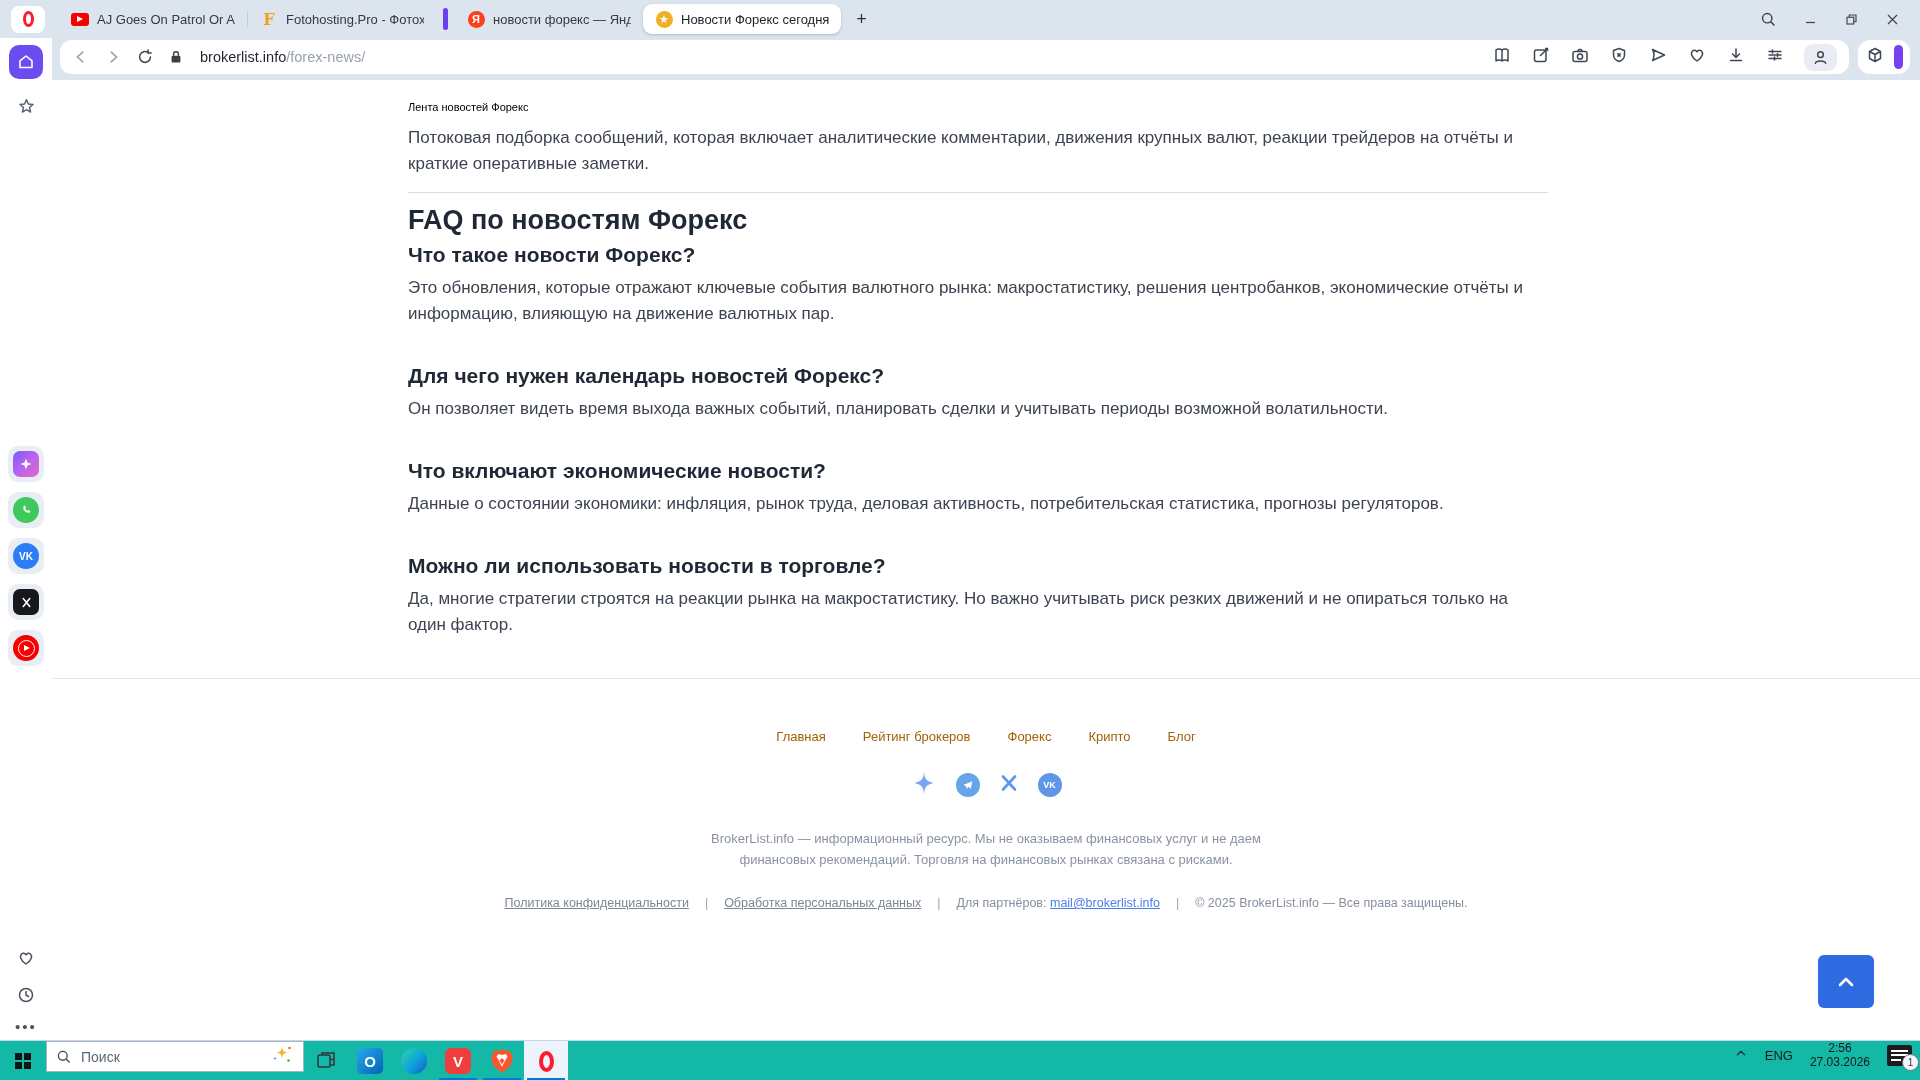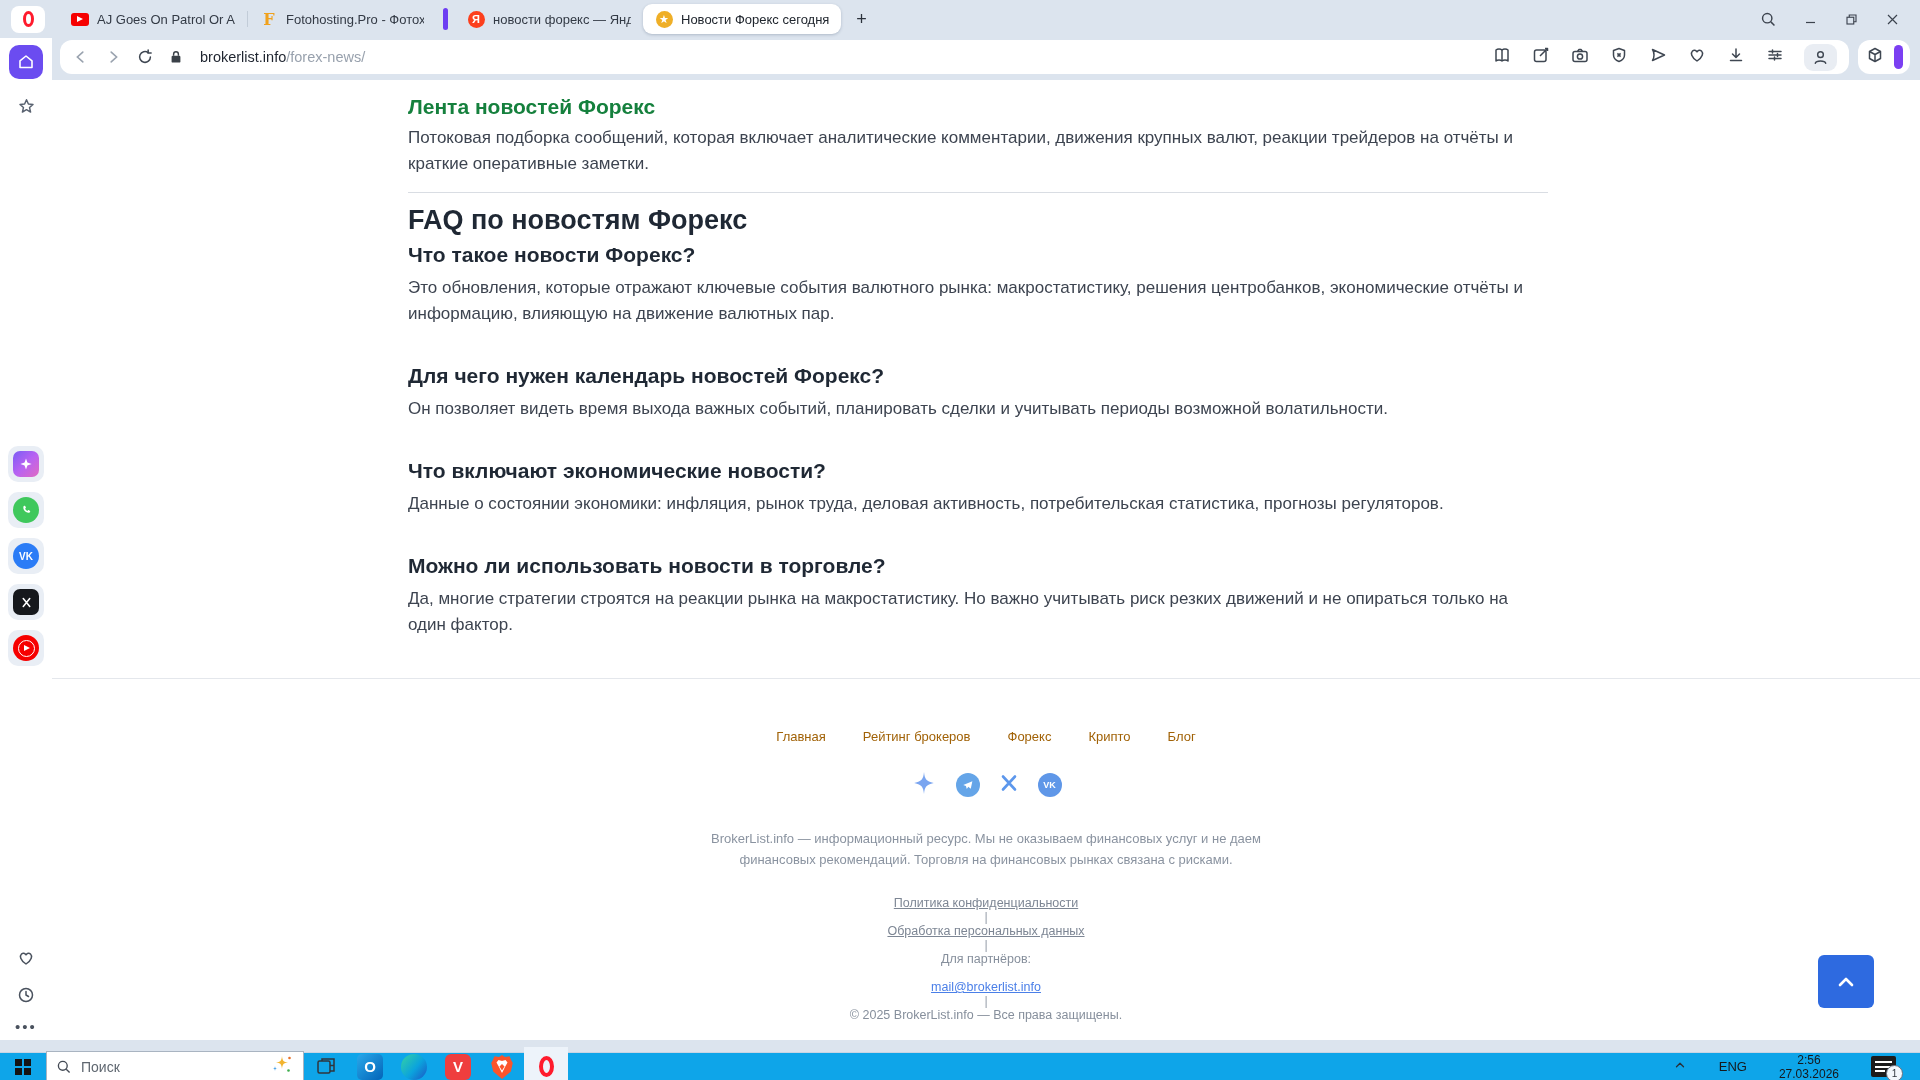--- a/index.html
+++ b/index.html
@@ -52,59 +52,59 @@
   .x-ic { width:26px; height:26px; border-radius:7px; background:#16181c; display:flex; align-items:center; justify-content:center; }
   .ytm-ic { width:26px; height:26px; border-radius:50%; background:#f60000; display:flex; align-items:center; justify-content:center; }
   .ytm-ring { width:17px; height:17px; border-radius:50%; border:1.8px solid #fff; display:flex; align-items:center; justify-content:center; }
   .ytm-ring i { display:block; width:0; height:0; border-left:6px solid #fff; border-top:3.5px solid transparent; border-bottom:3.5px solid transparent; margin-left:2px; }
   .sb-bottom { position:absolute; bottom:8px; left:0; right:0; display:flex; flex-direction:column; align-items:center; gap:13px; }
   .dots { color:#4a525e; font-size:15px; letter-spacing:2px; line-height:10px; }
 
   
   .viewport { position:absolute; top:80px; left:52px; right:0; bottom:40px; background:#fff; overflow:hidden; }
   .article { width:1140px; margin-left:356px; padding-top:16px; color:#3d4450; }
-  .intro-title { font-size:21px; font-weight:bold; color:#15803d; line-height:22px; }
+  .intro-title { font-size:11px; font-weight:normal; color:#000000; line-height:22px; }
   .intro-text { margin-top:7px; font-size:17px; line-height:26px; }
   .divider { border:none; border-top:1px solid #d9dde3; margin-top:15px; }
   .faq-title { margin-top:10px; font-size:27px; line-height:34px; color:#1f2834; font-weight:bold; }
   .faq-sec { margin-top:36px; }
   .faq-sec.first { margin-top:5px; }
   .faq-q { font-size:21px; line-height:26px; color:#1f2834; font-weight:bold; }
   .faq-a { margin-top:7px; font-size:17px; line-height:26px; }
 
   
   .site-footer { margin-top:40px; border-top:1px solid #e4e7ec; text-align:center; }
   .f-nav { margin-top:50px; display:inline-flex; gap:37px; }
   .f-nav a { color:#a16207; font-size:13px; text-decoration:none; }
   .f-social { margin-top:25px; display:flex; justify-content:center; align-items:center; gap:19px; }
   .soc-circle { width:24px; height:24px; border-radius:50%; display:flex; align-items:center; justify-content:center; }
   .tg-bg { background:#65a5e8; } .vkf-bg { background:#5f97e8; color:#fff; font-size:9px; font-weight:bold; }
   .f-desc { margin:28px auto 0; width:560px; font-size:13px; line-height:21px; color:#8a93a0; }
-  .f-bottom { margin-top:26px; font-size:12.5px; color:#868f9c; display:flex; justify-content:center; align-items:center;flex-direction:column; }
+  .f-bottom { margin-top:26px; font-size:12.5px; color:#868f9c; display:flex; justify-content:center; align-items:center; }
   .f-bottom .sep { padding:0 16px; color:#9aa2ad; }
   .f-link { color:#7d8694; text-decoration:underline; }
   .f-mail { color:#4a7fe8; text-decoration:underline; }
   .scroll-top { position:absolute; left:1766px; top:875px; width:56px; height:53px; background:#2e6ae0; border-radius:6px; display:flex; align-items:center; justify-content:center; }
 
   
-  .taskbar { position:absolute; bottom:0; left:0; right:0; height:28px; background:#0ea5e9; border-top:1px solid #c9d5e4; display:flex; align-items:center; }
+  .taskbar { position:absolute; bottom:0; left:0; right:0; height:40px; background:#14b8a6; border-top:1px solid #c9d5e4; display:flex; align-items:flex-start; }
   .tb-start { width:46px; height:40px; display:flex; align-items:center; justify-content:center; }
   .win-logo { display:grid; grid-template-columns:7px 7px; grid-template-rows:7px 7px; gap:2px; }
   .win-logo i { background:#141414; }
   .tb-search { width:258px; height:31px; background:#fff; border:1px solid #a9b4c1; display:flex; align-items:center; padding:0 9px; gap:9px; }
   .tb-search span { color:#5f6770; font-size:14px; }
   .tb-sp { flex:1; }
   .tb-slot { width:44px; height:40px; display:flex; align-items:center; justify-content:center; position:relative; }
   .tb-slot.active { background:#edf3fa; }
   .run-bar { position:absolute; bottom:0; left:3px; right:3px; height:3px; background:#0079d8; }
   .outlook-ic { width:26px; height:26px; border-radius:5px; background:linear-gradient(135deg,#28a8ea,#0364b8); color:#fff; font-weight:bold; font-size:15px; display:flex; align-items:center; justify-content:center; }
   .edge-ic { width:26px; height:26px; border-radius:50%; background:linear-gradient(130deg,#35d2a2,#0ba3dd 55%,#1b56c5); }
   .vivaldi-ic { width:26px; height:26px; border-radius:6px; background:#ef3e3e; color:#fff; font-weight:bold; font-size:15px; display:flex; align-items:center; justify-content:center; }
   .opera-tb-o { width:15px; height:21px; border:4px solid #ff1b2d; border-radius:50%; }
-  .tray { margin-left:auto; display:flex; align-items:center; gap:32px; padding-right:24px; }
+  .tray { margin-left:auto; display:flex; align-items:center; gap:17px; padding-right:8px; }
   .tray-lang { font-size:13px; color:#16181c; }
   .tray-clock { text-align:center; font-size:12px; line-height:14px; color:#16181c; }
   .notif { position:relative; width:25px; height:21px; background:#1c1c1c; border-radius:2px; display:flex; flex-direction:column; justify-content:center; gap:2.5px; padding:0 4px; }
   .notif i { display:block; height:2px; background:#fff; }
   .notif i:nth-child(3) { width:60%; }
   .notif-badge { position:absolute; right:-7px; bottom:-5px; width:17px; height:17px; border-radius:50%; background:#f3f7fc; border:1.5px solid #6b7280; color:#30363d; font-size:10px; display:flex; align-items:center; justify-content:center; }
 </style>
 </head>
 <body>
 

